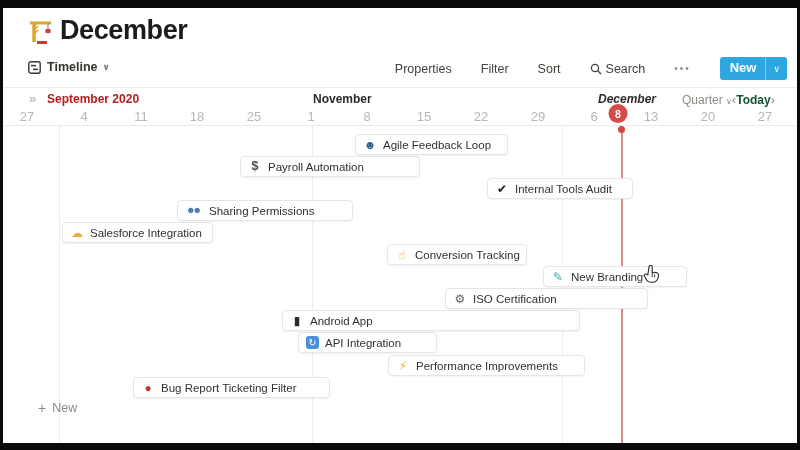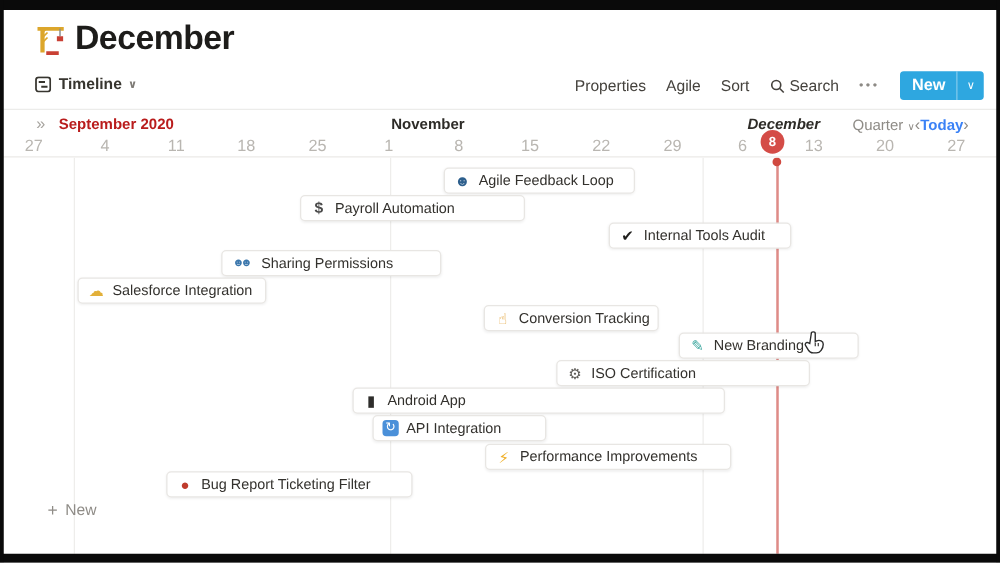--- a/index.html
+++ b/index.html
@@ -11,21 +11,21 @@
   #fr-left{left:0;top:0;width:3px;height:450px;}
   #fr-right{right:0;top:0;width:3px;height:450px;}
 
   
   #page-icon{position:absolute;left:27px;top:17px;width:26px;height:28px;}
   #page-title{position:absolute;left:60px;top:15px;font-size:27px;font-weight:700;
               color:#1d1c1a;letter-spacing:-.4px;}
   #view-switcher{position:absolute;left:28px;top:60px;display:flex;align-items:center;gap:6px;
                  font-size:12.5px;font-weight:600;color:#37352f;cursor:pointer;}
   #view-switcher .chev{font-size:9px;color:#7d7a75;margin-left:-1px;}
-  #toolbar-right{position:absolute;right:13px;top:57px;display:flex;align-items:center;gap:16px;
+  #toolbar-right{position:absolute;right:13px;top:57px;display:flex;align-items:center;gap:29px;
                  font-size:12.5px;color:#45423d;margin-left:14px;}
   .tb-item{cursor:pointer;}
   #search-group{display:flex;align-items:center;gap:4px;cursor:pointer;}
   #more-btn{color:#8d8a85;letter-spacing:2px;font-size:10px;cursor:pointer;}
   #new-button{display:flex;align-items:stretch;background:#2ea7e0;border-radius:3px;overflow:hidden;
               color:#fff;cursor:pointer;}
   #new-button .nb-main{padding:3px 9px 5px 10px;font-weight:700;font-size:13px;}
   #new-button .nb-chev{display:flex;align-items:center;padding:0 7px;font-size:9px;
                        border-left:1px solid rgba(255,255,255,.4);}
   #toolbar-divider{position:absolute;left:0;top:87px;width:800px;height:1px;background:#ececea;}
@@ -34,21 +34,21 @@
   #date-header{position:absolute;left:0;top:88px;width:800px;height:37px;background:#fff;
                border-bottom:1px solid #ebeae8;z-index:20;}
   #collapse-btn{position:absolute;left:29px;top:3px;color:#a7a49f;font-size:13px;cursor:pointer;}
   .month{position:absolute;top:4px;font-size:12px;font-weight:600;color:#2d2b27;white-space:nowrap;}
   .month.primary{font-weight:700;color:#b91c1c;}
   #zoom-controls{position:absolute;right:25px;top:4px;display:flex;align-items:center;gap:0;
                  font-size:12px;}
   #zoom-select{color:#8e8b86;cursor:pointer;}
   #zoom-select .chev{font-size:8px;}
   .nav-arrow{color:#8e8b86;font-size:13px;cursor:pointer;}
-  #today-btn{color:#3b82f6;font-weight:600;cursor:pointer;}
+  #today-btn{color:#14532d;font-weight:600;cursor:pointer;}
   .tick{position:absolute;top:21px;transform:translateX(-50%);font-size:13px;color:#b9b6b1;}
   .tick-today{position:absolute;top:16px;transform:translateX(-50%);width:19px;height:19px;
               border-radius:50%;background:#d44c47;color:#fff;font-size:10.5px;font-weight:700;
               display:flex;align-items:center;justify-content:center;}
 
   
   .gridline{position:absolute;top:126px;bottom:7px;width:1px;background:#eeedeb;z-index:1;}
   #today-line{position:absolute;top:126px;bottom:7px;width:1.5px;background:rgba(201,68,61,.62);z-index:4;}
   #today-dot{position:absolute;width:7px;height:7px;border-radius:50%;background:#d0493f;z-index:5;}
 
@@ -91,21 +91,21 @@
       <rect x="0.8" y="0.8" width="11.4" height="11.4" rx="2" fill="none" stroke="#37352f" stroke-width="1.4"></rect>
       <line x1="3" y1="4.6" x2="8" y2="4.6" stroke="#37352f" stroke-width="1.5"></line>
       <line x1="5" y1="8.4" x2="10" y2="8.4" stroke="#37352f" stroke-width="1.5"></line>
     </svg>
     <span>Timeline</span>
     <span class="chev">∨</span>
   </div>
 
   <div id="toolbar-right">
 
-    <span id="tb-actions-slot" style="display:contents;"><span class="tb-item">Properties</span><span class="tb-item">Agile</span><span class="tb-item">Sort</span></span>
+    <span id="tb-actions-slot" style="display:contents;"><span class="tb-item">Properties</span><span class="tb-item">Filter</span><span class="tb-item">Sort</span></span>
     <span id="search-group">
       <svg width="12" height="12" viewBox="0 0 12 12">
         <circle cx="5" cy="5" r="3.6" fill="none" stroke="#45423d" stroke-width="1.3"></circle>
         <line x1="7.8" y1="7.8" x2="11" y2="11" stroke="#45423d" stroke-width="1.3"></line>
       </svg>
       <span>Search</span>
     </span>
     <span id="more-btn">•••</span>
     <span id="new-button">
       <span class="nb-main">New</span>

